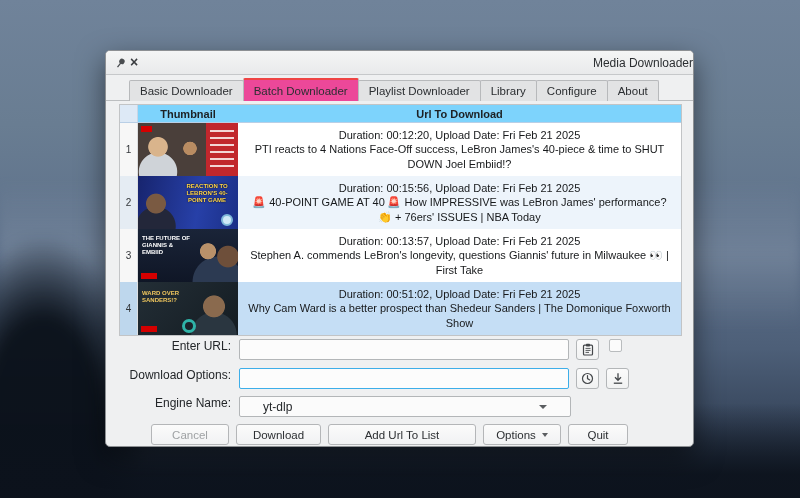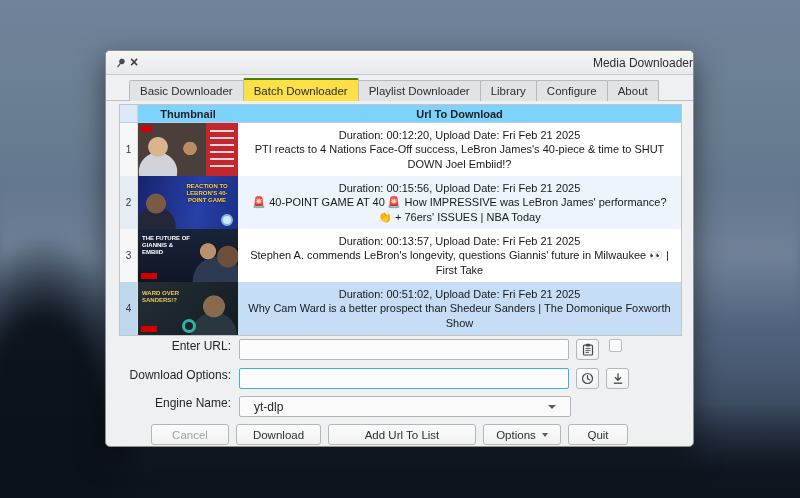--- a/index.html
+++ b/index.html
@@ -33,21 +33,21 @@
   .tb-icon{position:absolute;left:8px;top:5px;width:13px;height:13px;display:flex;align-items:center;justify-content:center;transform:rotate(38deg);}
   .tb-close{position:absolute;left:24px;top:3px;font-size:14px;font-weight:bold;color:#3a3d40;line-height:17px;cursor:default;}
   .tb-title{position:absolute;left:0;right:0;top:0;height:24px;line-height:24px;text-align:right;color:#2b2e31;font-size:12px;}
 
   
   .tabs{position:absolute;left:23px;top:27px;height:23px;display:flex;align-items:flex-end;z-index:2;}
   .tab{
     padding:4px 10px 5px 10px;font-size:11.5px;color:#2b2e31;background:#e2e3e4;
     border:1px solid #b7b9bb;border-bottom:none;margin-right:-1px;border-radius:2px 2px 0 0;height:21px;
   }
-  .tab.active{background:#fde047;height:23px;padding-top:5px;border-top:2px solid #4d7c0f;position:relative;z-index:3;}
+  .tab.active{background:#ec4899;height:23px;padding-top:5px;border-top:2px solid #ef4444;position:relative;z-index:3;}
   .tabline{position:absolute;left:0;right:0;top:49px;border-top:1px solid #bcbec0;z-index:1;}
 
   
   .table{position:absolute;left:13px;top:53px;width:563px;border:1px solid #c2c4c6;background:#fff;}
   .thead{display:flex;height:18px;background:#7dd3fc;border-bottom:1px solid #b9cfe6;align-items:center;font-size:11px;font-weight:bold;color:#1d2124;}
   .corner{width:18px;height:100%;border-right:1px solid #c7d6e6;background:#dde9f6;}
   .th-thumb{width:100px;text-align:center;}
   .th-url{flex:1;text-align:center;}
   .trow{display:flex;height:53px;background:#ffffff;}
   .trow.alt{background:#edf4fb;}
@@ -86,21 +86,21 @@
   .espn{position:absolute;left:3px;bottom:3px;width:16px;height:6px;background:#d40000;}
 
   
   .frow{position:absolute;left:10px;right:10px;display:flex;align-items:flex-start;height:22px;}
   .f1{top:288px;} .f2{top:317px;} .f3{top:345px;}
   .flabel{width:115px;text-align:right;margin-right:8px;font-size:12px;color:#232629;}
   .finput{width:330px;height:21px;border:1px solid #b3b6b8;border-radius:2px;background:#fcfcfc;padding:0 5px;font-size:12px;font-family:"Liberation Sans",sans-serif;outline:none;}
   .finput.focused{border:1.5px solid #3daee9;}
   .sbtn{width:23px;height:21px;margin-left:7px;border:1px solid #b3b6b8;border-radius:3px;background:linear-gradient(#fbfbfb,#f1f2f2);display:flex;align-items:center;justify-content:center;padding:0;}
   .chk{width:13px;height:13px;margin-left:10px;border:1px solid #b9bcbe;background:#fbfbfb;border-radius:2px;}
-  .combo{width:332px;height:21px;border:1px solid #b3b6b8;border-radius:2px;background:#fbfbfb;display:flex;align-items:center;justify-content:space-between;padding:0 14px;font-size:12px;color:#232629;}
+  .combo{width:332px;height:21px;border:1px solid #b3b6b8;border-radius:2px;background:#fbfbfb;display:flex;align-items:center;justify-content:space-between;padding:0 23px;font-size:12px;color:#232629;}
   .chev{width:0;height:0;border-left:4px solid transparent;border-right:4px solid transparent;border-top:4.5px solid #5a5d60;}
 
   
   .btnrow{position:absolute;left:45px;top:373px;display:flex;gap:7px;align-items:center;}
   .btn{height:21px;border:1px solid #b4b6b8;border-radius:3px;background:linear-gradient(#fbfbfb,#f1f2f3);
     font-size:11.5px;color:#2c2f32;font-family:"Liberation Sans",sans-serif;display:flex;align-items:center;justify-content:center;gap:6px;padding:0;}
   .btn.disabled{color:#9fa2a4;}
   .w-cancel{width:78px;} .w-download{width:85px;} .w-add{width:148px;} .w-options{width:78px;} .w-quit{width:60px;}
   .chev2{width:0;height:0;border-left:3.5px solid transparent;border-right:3.5px solid transparent;border-top:4px solid #5a5d60;}
 </style>

